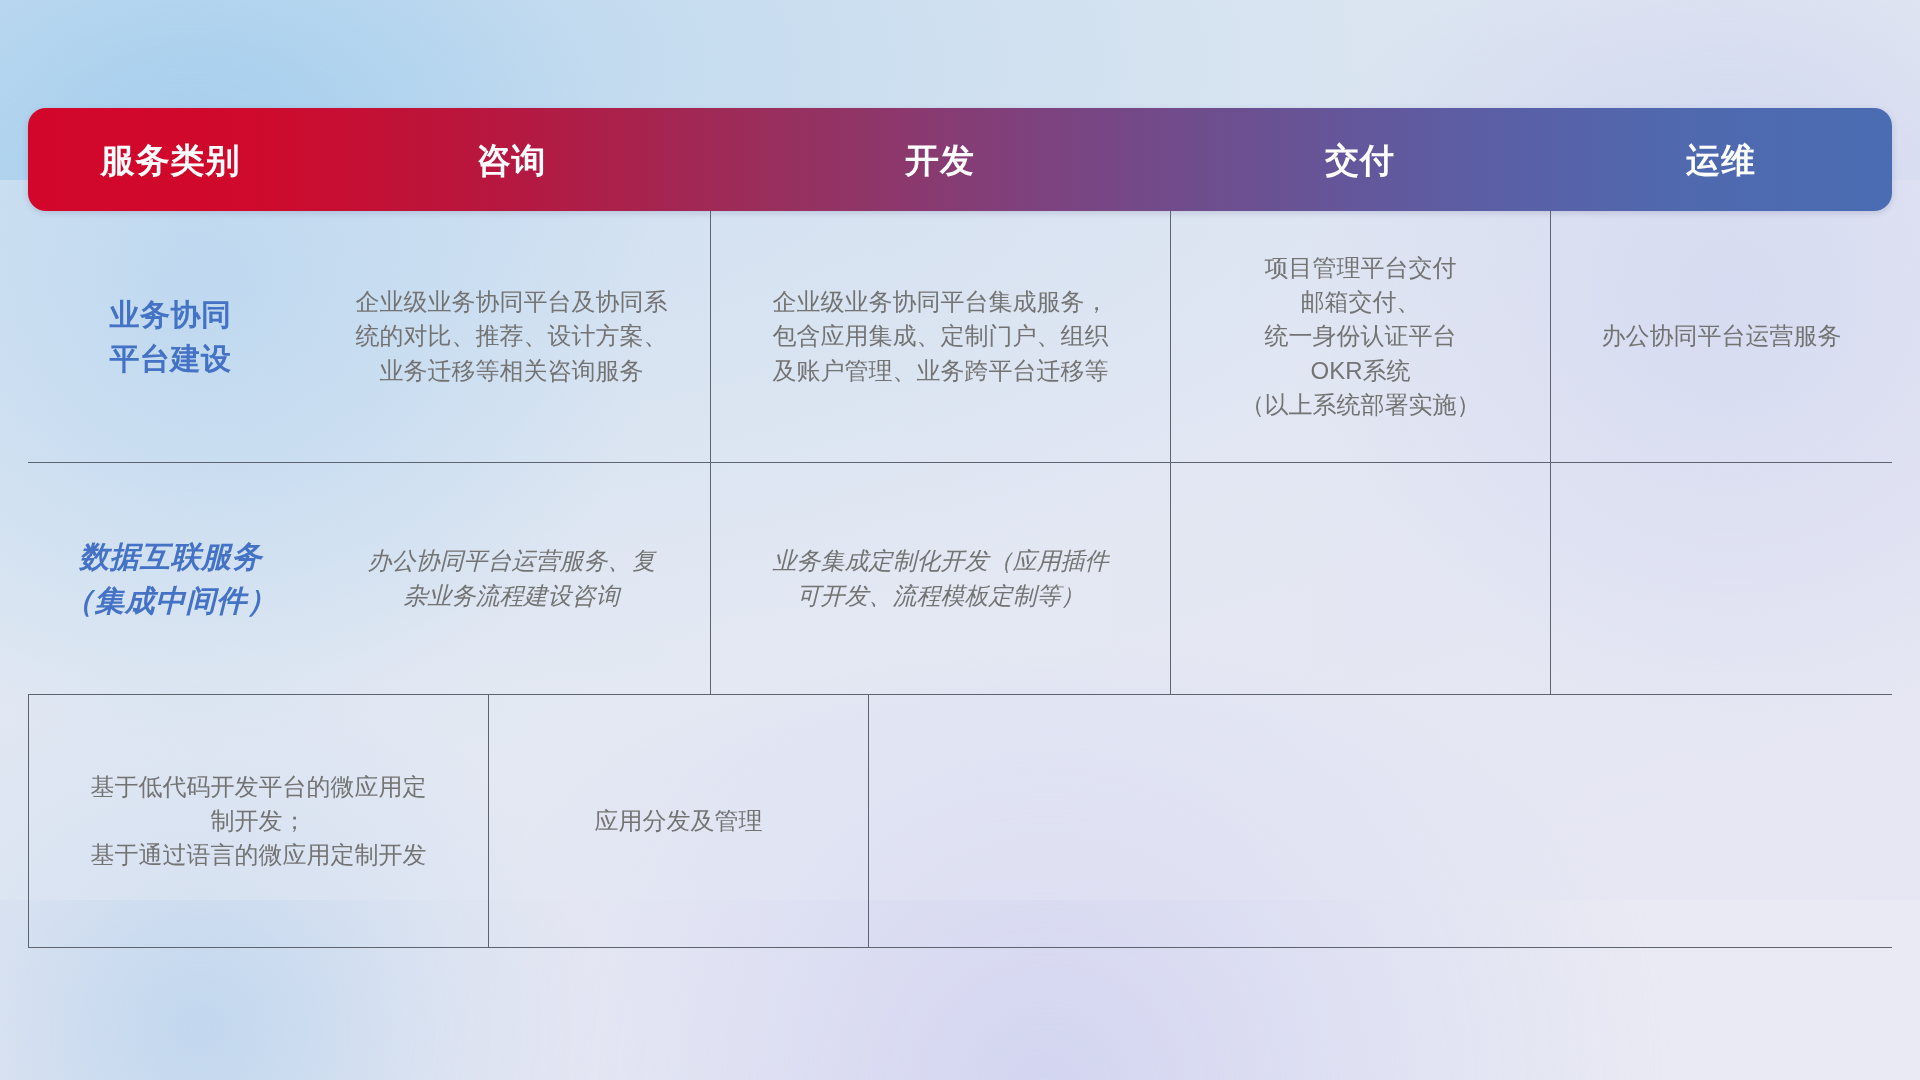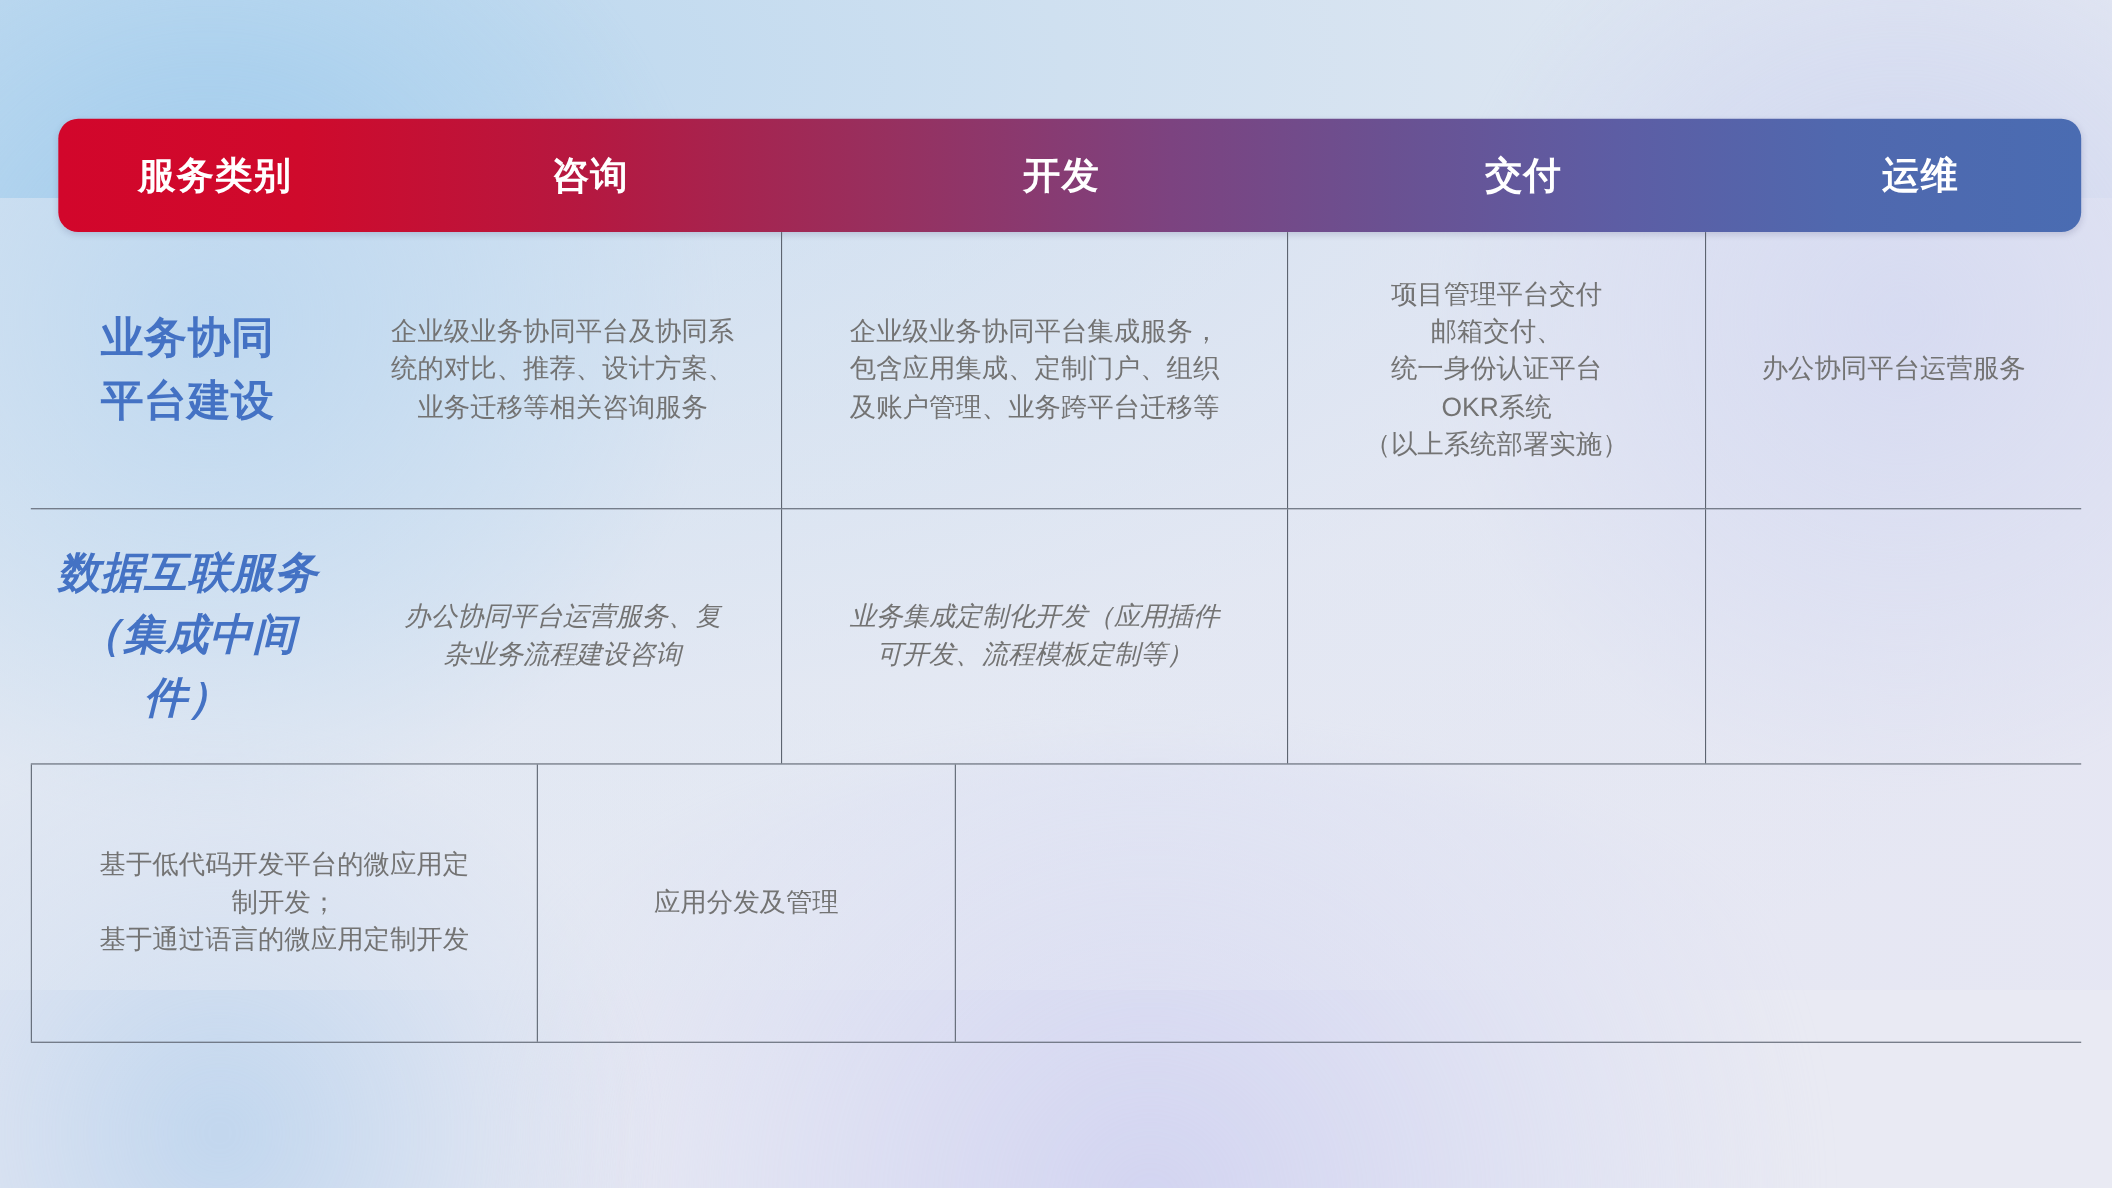--- a/index.html
+++ b/index.html
@@ -62,21 +62,20 @@
         #97305f 41%,
         #7c4380 55%,
         #6a5192 66%,
         #5d5da4 77%,
         #5068ae 88%,
         #4a6cb2 100%);
     display:flex;
     align-items:center;
     box-shadow:0 2px 6px rgba(60,60,110,.18);
     overflow:hidden;
-    margin-left:25px;
   }
   .hcell{
     color:#ffffff;
     font-size:34px;
     font-weight:700;
     letter-spacing:1px;
     text-align:center;
     white-space:nowrap;
     line-height:1;
     display:flex;
@@ -105,21 +104,21 @@
     text-align:center;
     font-size:24px;
     line-height:1.42;
     color:#737373;
     white-space:pre-line;
   }
   .cell.bordered{ border-left:1.4px solid #5d6470; }
   .cell.label{
     color:#4472c4;
     font-weight:700;
-    font-size:39px;
+    font-size:30px;
     line-height:1.45;
     letter-spacing:.5px;
   }
   
   .c0{ width:285px; flex:0 0 285px; }
   .c1{ width:397px; flex:0 0 397px; }
   .c2{ width:460px; flex:0 0 460px;text-align:center; }
   .c3{ width:380px; flex:0 0 380px; }
   .c4{ width:342px; flex:0 0 342px; }
 

